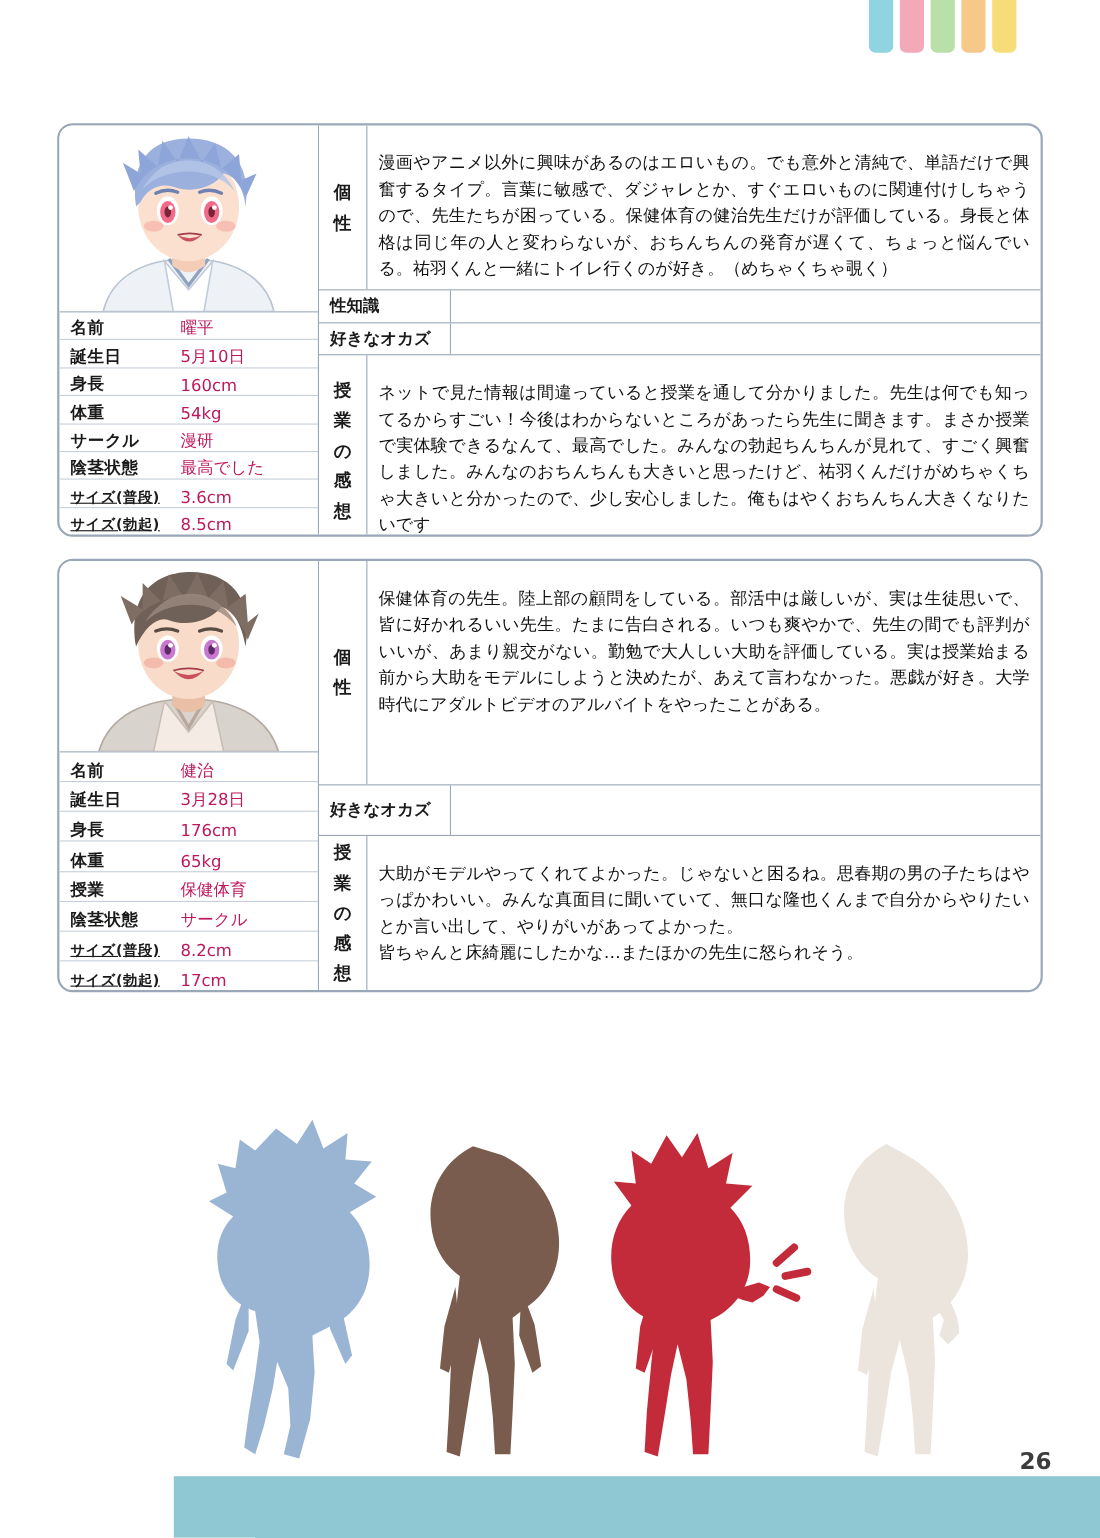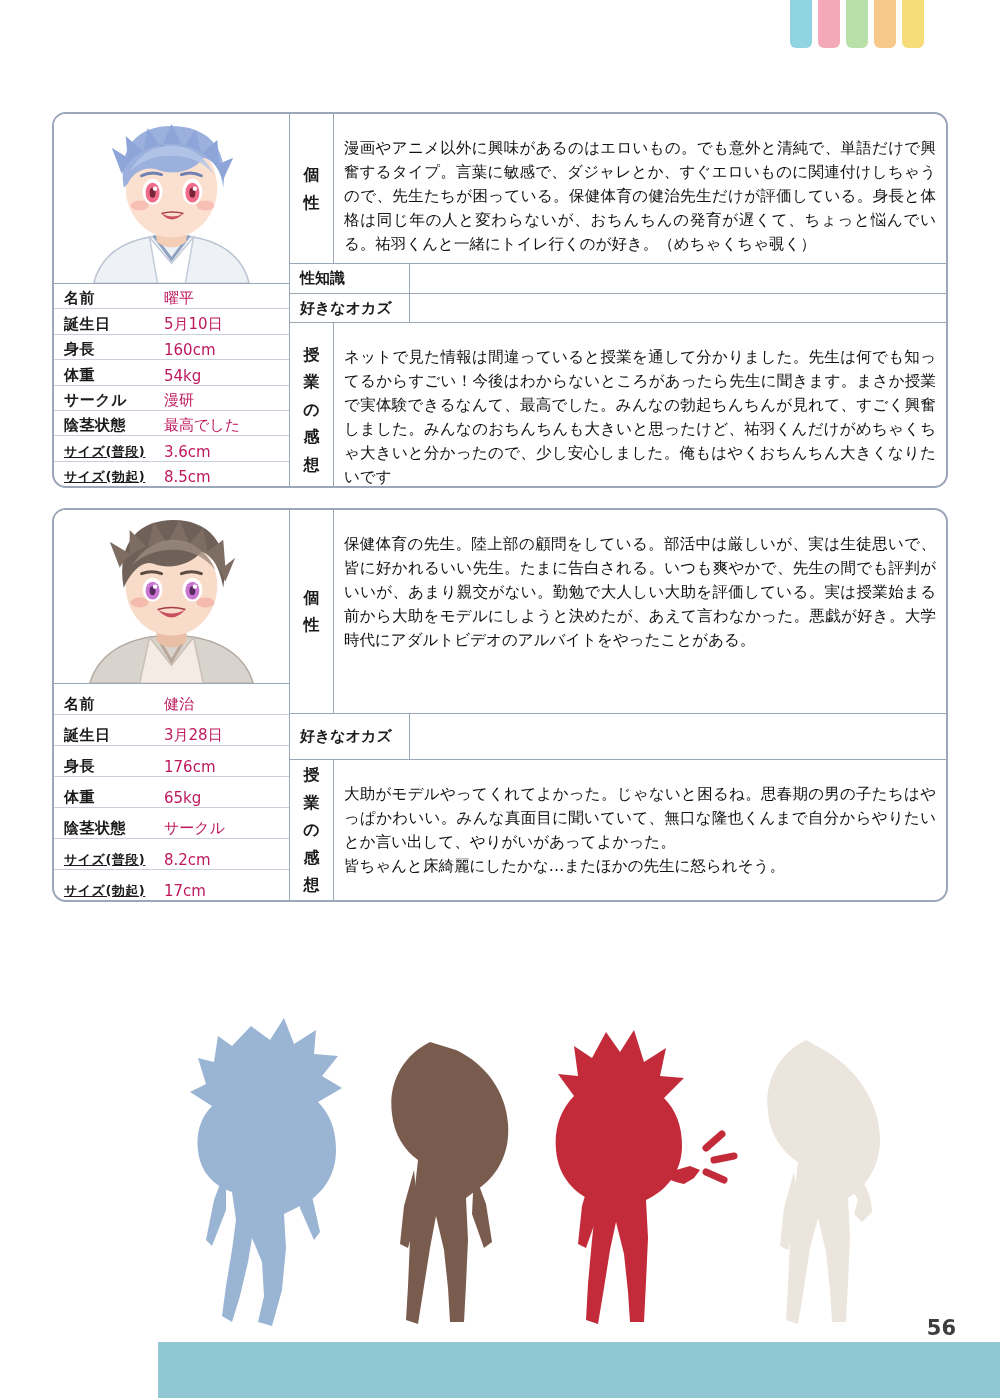--- a/index.html
+++ b/index.html
@@ -341,20 +341,24 @@
         </div>
         <div class="stat-row">
           <div class="stat-label">身長</div>
           <div class="stat-value">176cm</div>
         </div>
         <div class="stat-row">
           <div class="stat-label">体重</div>
           <div class="stat-value">65kg</div>
         </div>
         <div class="stat-row">
+          <div class="stat-label">授業</div>
+          <div class="stat-value">保健体育</div>
+        </div>
+        <div class="stat-row">
           <div class="stat-label">陰茎状態</div>
           <div class="stat-value">サークル</div>
         </div>
         <div class="stat-row">
           <div class="stat-label small">サイズ(普段)</div>
           <div class="stat-value">8.2cm</div>
         </div>
         <div class="stat-row">
           <div class="stat-label small">サイズ(勃起)</div>
           <div class="stat-value">17cm</div>
@@ -410,13 +414,13 @@
   </g>
 
   <g fill="#ece5dd">
     <path d="M806 40 C778 54 764 82 768 112 C770 134 782 152 798 162 L794 198 L790 242 L788 286 L786 320 L798 324 L804 288 L810 248 L818 218 L826 252 L830 290 L832 322 L846 322 L848 282 L850 238 L848 198 C868 186 880 164 880 140 C880 102 856 68 824 50 Z"></path>
     <path d="M794 172 L784 208 L780 246 L788 250 L800 214 Z"></path>
     <path d="M856 172 C866 184 872 198 872 212 L862 222 L854 214 L858 200 L850 186 Z"></path>
   </g>
 </svg>
 
 <div class="floor"></div>
-<div class="page-num">56</div>
+<div class="page-num">26</div>
 
 </body></html>

